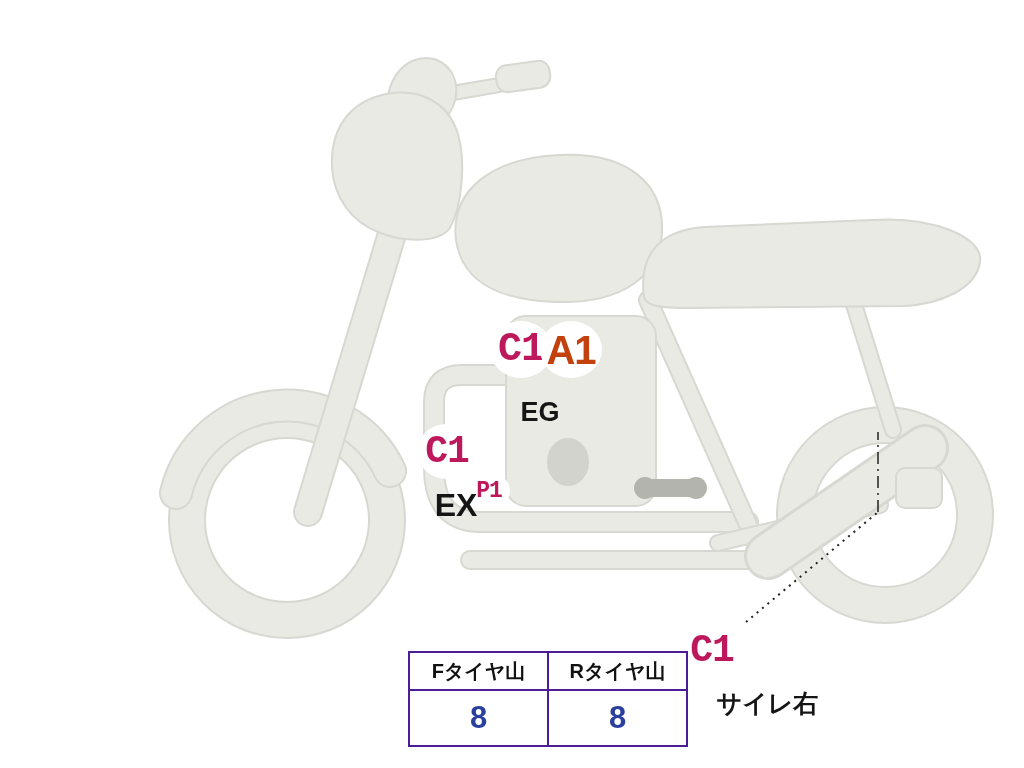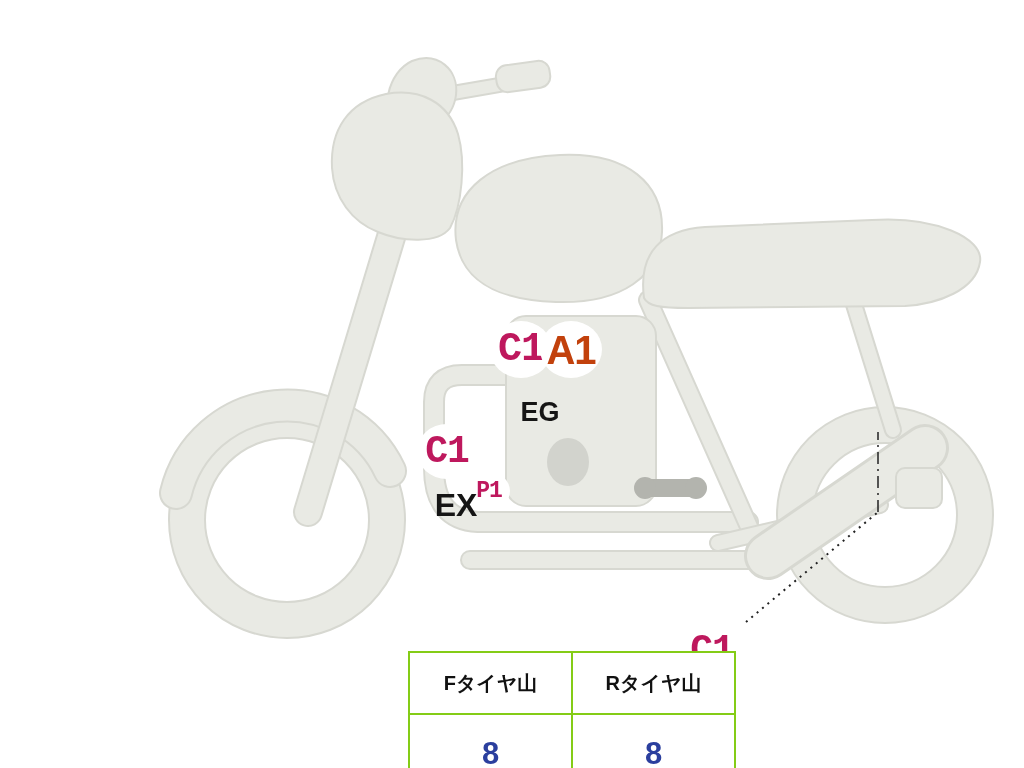--- a/index.html
+++ b/index.html
@@ -26,21 +26,21 @@
   .bub-sil-c1{left:682px;top:623px;width:60px;height:55px;font-size:38px;}
   
   .lbl-eg{left:505px;top:399px;width:70px;font-size:27px;}
   .lbl-ex{left:421px;top:489px;width:70px;font-size:32px;}
   .lbl-sil{left:695px;top:691px;width:145px;font-size:25px;}
   
   table.tread{
     position:absolute;left:408px;top:651px;border-collapse:collapse;table-layout:fixed;background:#fff;
   }
   table.tread th, table.tread td{
-    border:2px solid #84cc16;width:137px;text-align:center;font-weight:600;padding:12px;
+    border:2px solid #4c1d95;width:137px;text-align:center;font-weight:600;padding:0;
   }
   table.tread th{height:36px;font-size:20px;color:#111;font-weight:600;}
   table.tread td{height:54px;font-size:31px;color:#2b3f9e;}
 </style>
 </head>
 <body>
 
 <div class="stage">
 
   <svg width="1024" height="768" viewBox="0 0 1024 768" aria-hidden="true">
@@ -104,20 +104,21 @@
 
   <div class="bubble code-red bub-eg-c1">C1</div>
   <div class="bubble code-dark bub-eg-a1">A1</div>
   <div class="part-label lbl-eg">EG</div>
 
   <div class="bubble code-red bub-ex-c1">C1</div>
   <div class="bubble code-red bub-ex-p1">P1</div>
   <div class="part-label lbl-ex">EX</div>
 
   <div class="bubble code-red bub-sil-c1">C1</div>
+  <div class="part-label lbl-sil">サイレ右</div>
 
   <table class="tread">
     <thead>
       <tr>
         <th>Fタイヤ山</th>
         <th>Rタイヤ山</th>
       </tr>
     </thead>
     <tbody>
       <tr>

